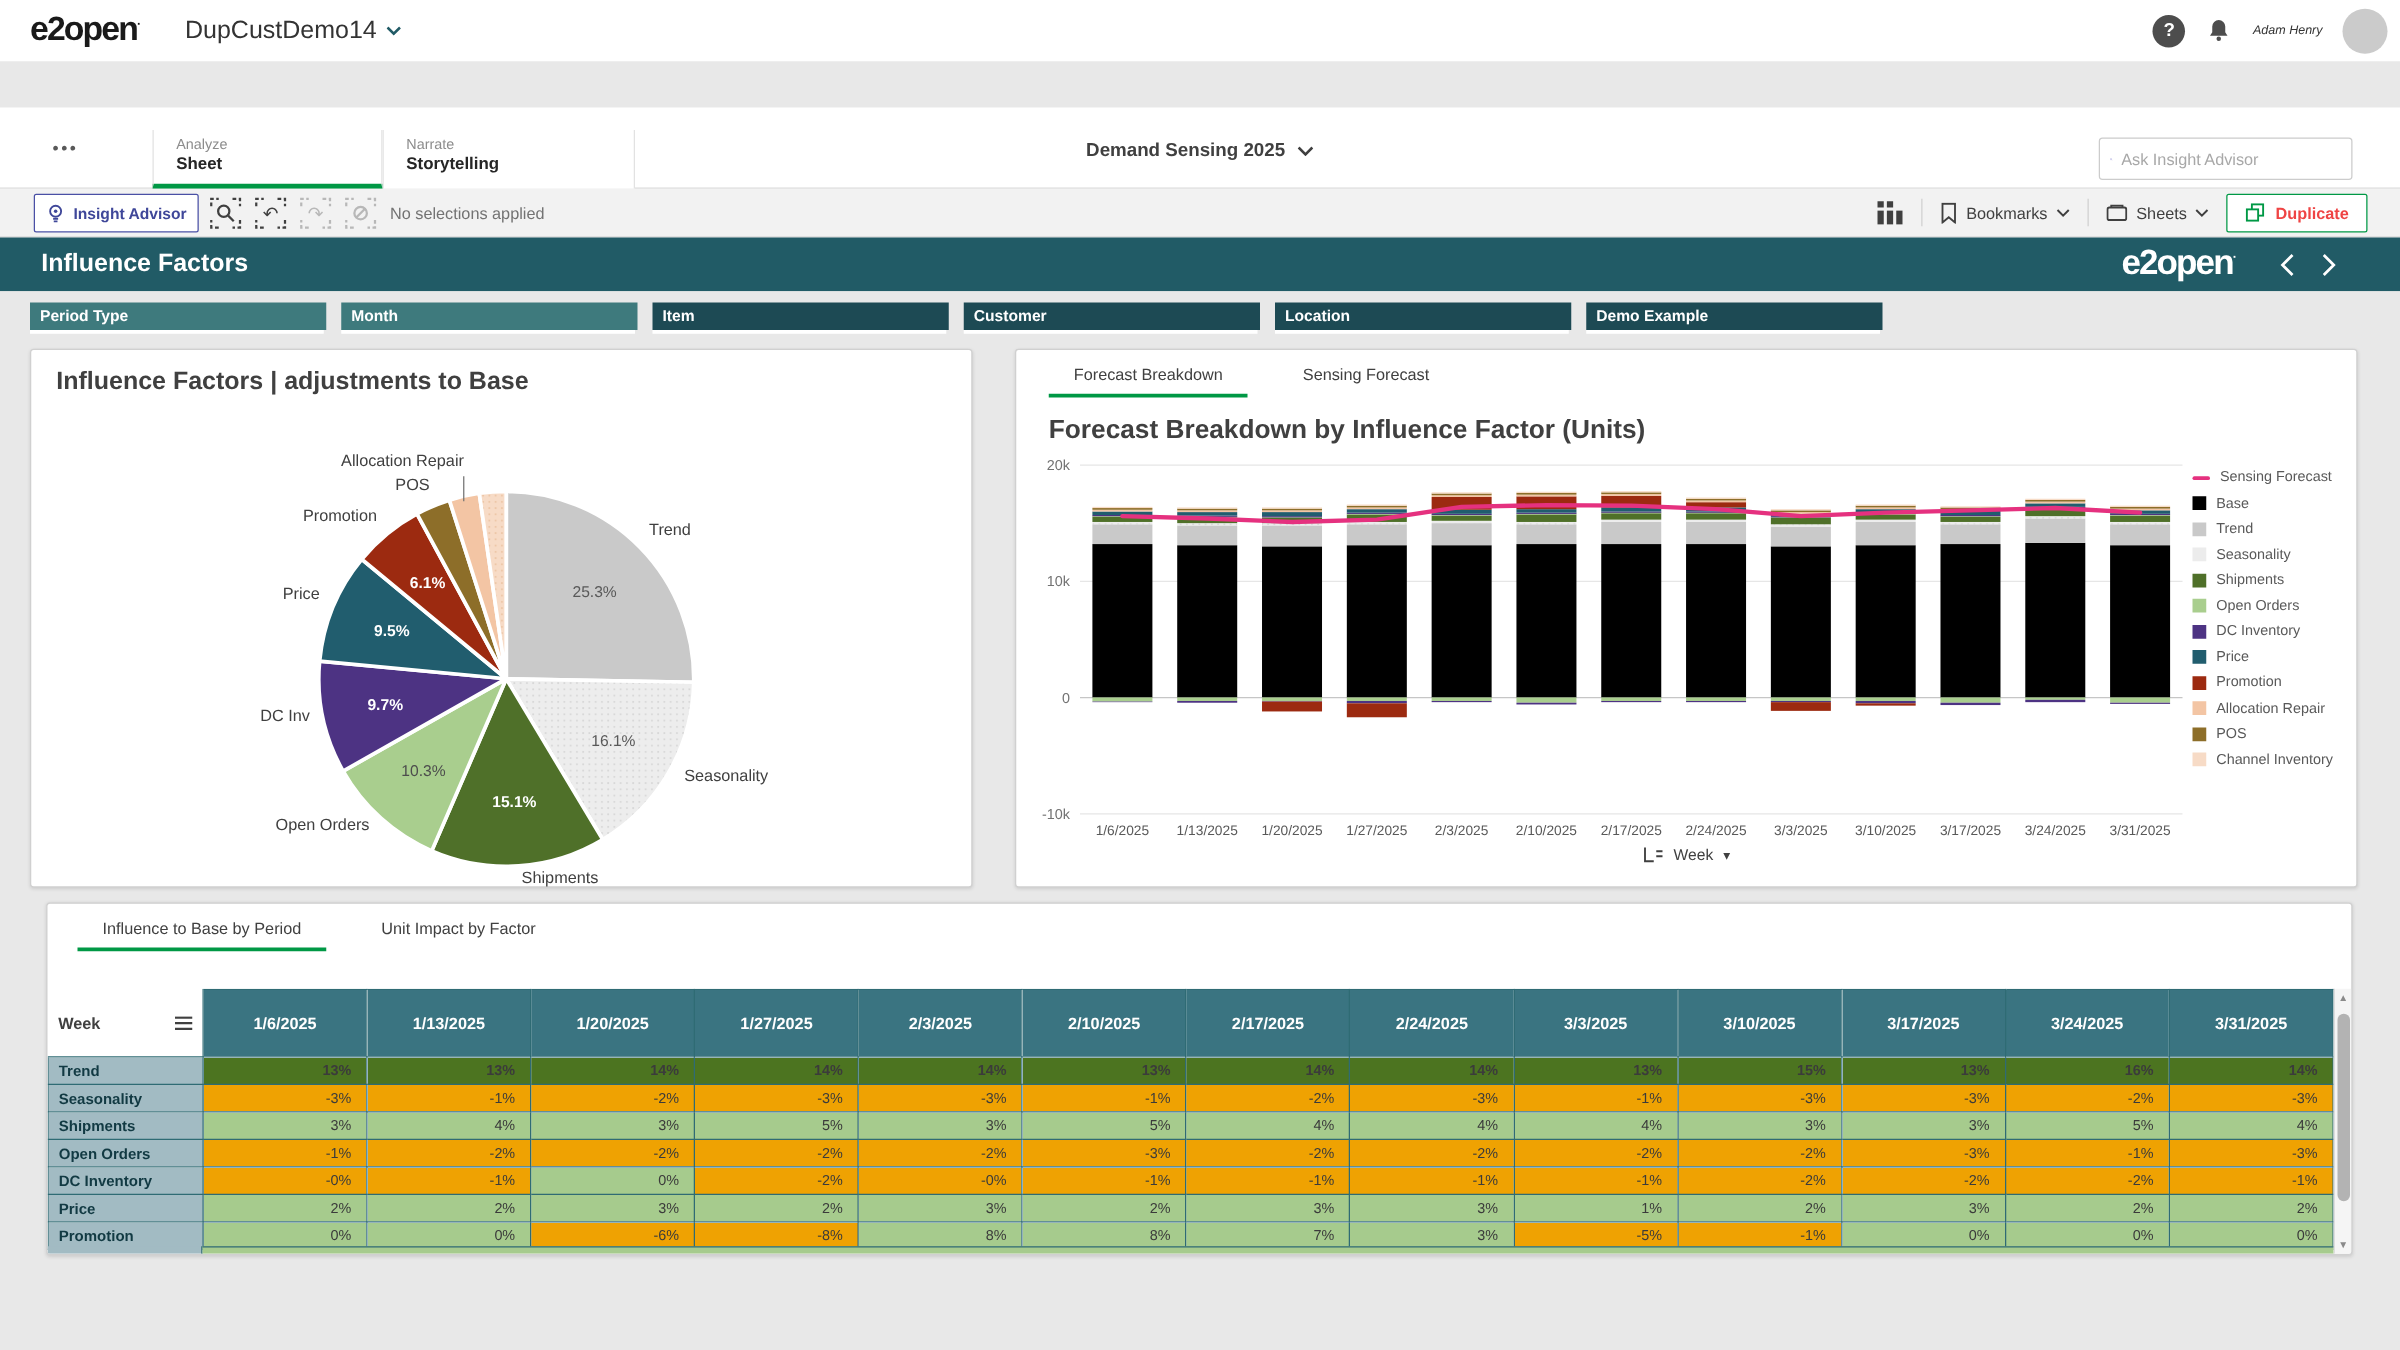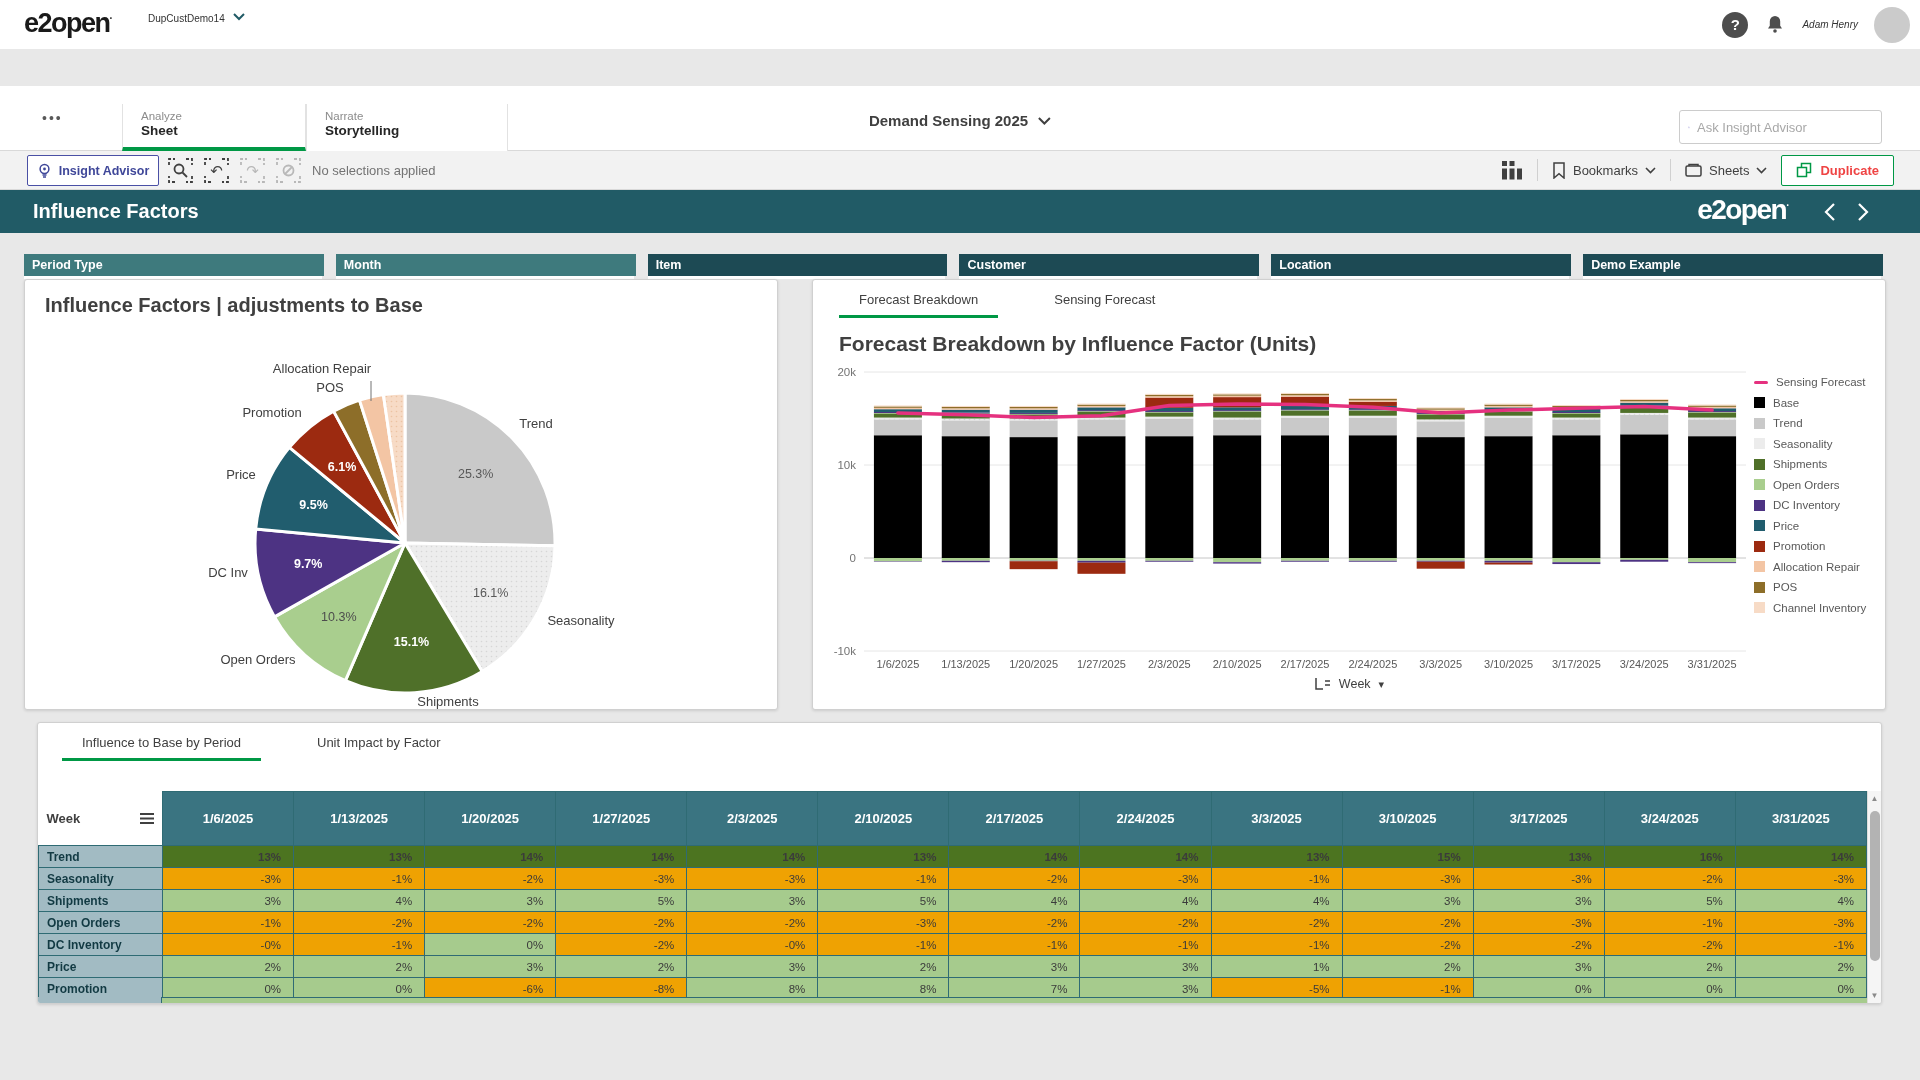--- a/index.html
+++ b/index.html
@@ -2,21 +2,21 @@
 <html><head>
 <meta charset="utf-8">
 <style>
   *{box-sizing:border-box;margin:0;padding:0}
   body{font-family:"Liberation Sans",sans-serif;background:#555}
   #app{position:relative;width:1920px;height:1080px;background:#e8e8e8;overflow:hidden}
   
   #topbar{position:absolute;top:0;left:0;right:0;height:49px;background:#fff}
   .brand{position:absolute;left:24px;top:8px;font-size:27px;font-weight:bold;color:#1a1a1a;letter-spacing:-1.5px}
   .brand sup{font-size:10px;color:#1a1a1a}
-  #appname{position:absolute;left:148px;top:13px;font-size:10px;color:#333;display:flex;align-items:flex-start;gap:8px;cursor:pointer}
+  #appname{position:absolute;left:148px;top:13px;font-size:20px;color:#333;display:flex;align-items:center;gap:8px;cursor:pointer}
   #topbar-right{position:absolute;right:10px;top:0;height:49px;display:flex;align-items:center;gap:16px}
   .help-circle{width:26px;height:26px;border-radius:50%;background:#4d4d4d;color:#fff;font-size:15px;font-weight:bold;display:flex;align-items:center;justify-content:center}
   .username{font-size:10px;font-style:italic;color:#333}
   .avatar{width:36px;height:36px;border-radius:50%;background:#cbcbcb}
   
   #menubar{position:absolute;top:49px;left:0;right:0;height:37px;background:#26616e;color:#fff}
   #menu-btn{position:absolute;left:0;top:0;width:82px;height:37px;background:#15374e;display:flex;align-items:center;justify-content:center;gap:7px;font-size:13.5px;font-weight:600;cursor:pointer}
   #fav-btn{position:absolute;left:95px;top:0;height:37px;display:flex;align-items:center;gap:7px;font-size:13.5px;font-weight:600;cursor:pointer}
   .star-wrap{position:relative;font-size:15px;line-height:1}
   .star-plus{position:absolute;right:-7px;bottom:-2px;font-size:10px;font-weight:bold}
@@ -42,37 +42,37 @@
   .tb-sep{width:1px;height:22px;background:#d0d0d0}
   #dup-btn{height:31px;padding:0 14px;background:#fff;border:1px solid #009845;border-radius:2px;display:flex;align-items:center;gap:8px;font-size:13px;font-weight:700;color:#ef4444;cursor:pointer}
   
   #titlebar{position:absolute;top:190px;left:0;right:0;height:43px;background:#215b66;color:#fff}
   #sheet-title{position:absolute;left:33px;top:10px;font-size:20px;font-weight:600}
   .brand-white{position:absolute;right:132px;top:4px;font-size:28px;font-weight:bold;letter-spacing:-1.5px;color:#fff}
   .brand-white sup{font-size:10px}
   .nav-arrow{position:absolute;top:12px;cursor:pointer}
   
   #content{position:absolute;top:233px;left:0;right:0;bottom:0;background:#e8e8e8}
-  #filterrow{position:absolute;left:24px;top:21px;width:1859px;display:flex;gap:12px}
+  #filterrow{position:absolute;left:24px;top:9px;width:1482px;display:flex;gap:12px}
   .chip{flex:1;height:25px;position:relative;cursor:pointer}
   .chip .chip-label{display:block;height:22px;line-height:22px;padding-left:8px;font-size:12.5px;font-weight:700;color:#fff}
   .chip.light .chip-label{background:#3e7a7d}
   .chip.dark .chip-label{background:#1d4a54}
   .chip::after{content:"";position:absolute;left:0;right:2px;bottom:0;height:3px;background:#fff}
   .card{position:absolute;background:#fff;border:1px solid #d0d0d0;border-radius:3px;box-shadow:0 1px 3px rgba(0,0,0,.12)}
   .card-title{font-size:20px;font-weight:700;color:#404040}
   
   #pie-card{left:24px;top:46px;width:754px;height:431px}
   #pie-card .card-title{position:absolute;left:20px;top:14px}
   #pie-svg{position:absolute;left:0;top:30px}
   .pie-name{font-size:13px;fill:#404040}
   .pie-pct{font-size:12.5px}
   
   #fc-card{left:812px;top:46px;width:1074px;height:431px}
-  .ctabs{position:absolute;left:26px;top:0;display:flex;gap:36px}
+  .ctabs{position:absolute;left:26px;top:0;display:flex;gap:24px}
   .ctab{padding:12px 20px 8px 20px;font-size:13px;color:#404040;border-bottom:3px solid transparent;cursor:pointer;white-space:nowrap}
   .ctab.active{border-bottom-color:#009845}
   #fc-title{position:absolute;left:26px;top:52px;font-size:21px}
   #bar-svg{position:absolute;left:0;top:78px}
   .axis-lbl{font-size:11.5px;fill:#737373}
   .axis-lbl-x{font-size:11px;fill:#595959}
   #legend{position:absolute;left:941px;top:92px}
   .lg-item{display:flex;align-items:center;gap:8px;height:20.5px}
   .lg-sw{width:11px;height:11px;flex:none}
   .lg-line{width:14px;height:3px;border-radius:2px;flex:none}

